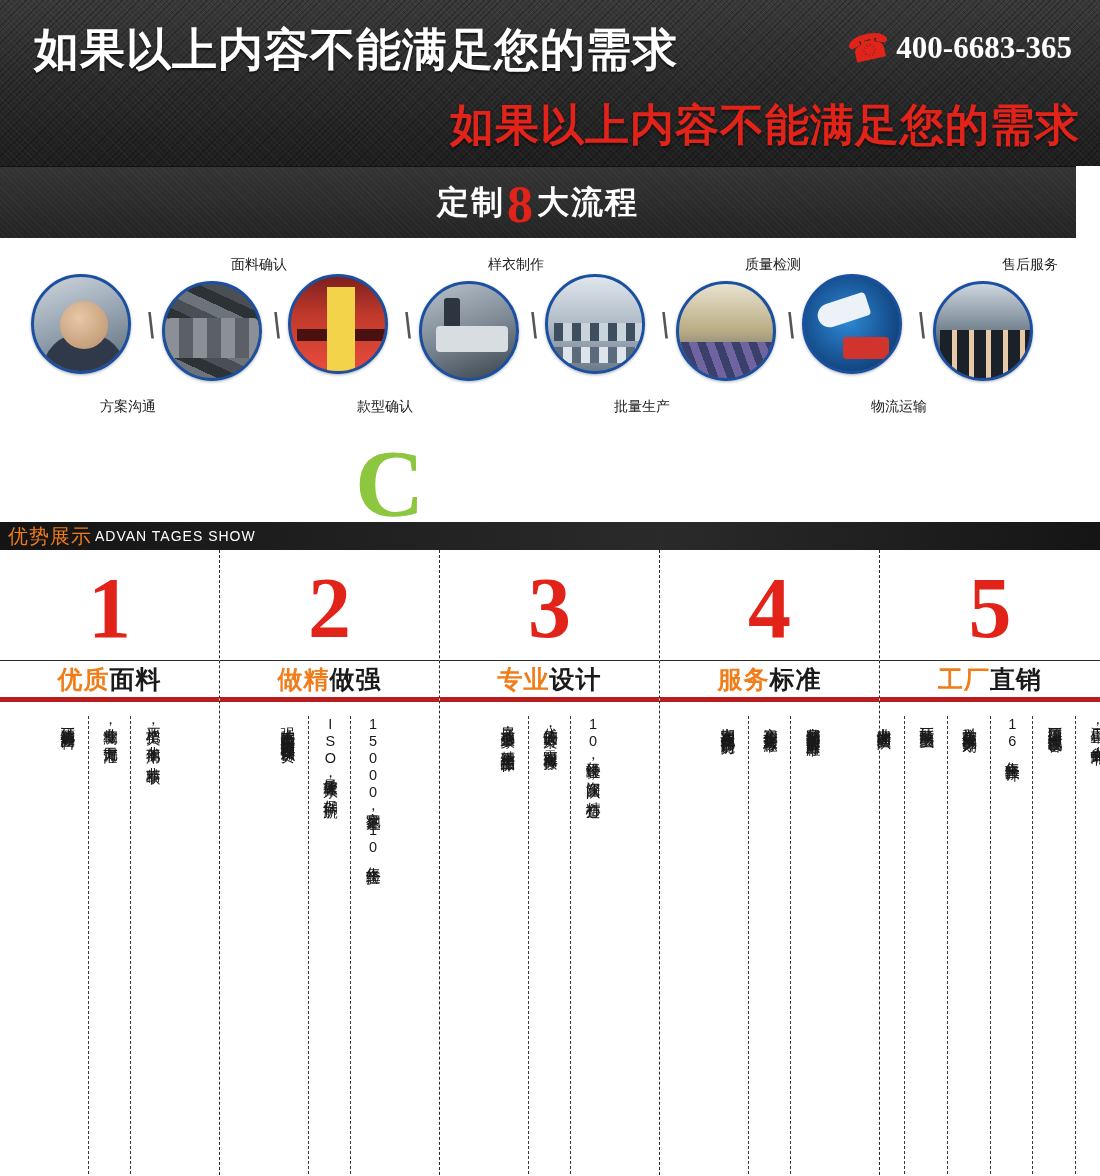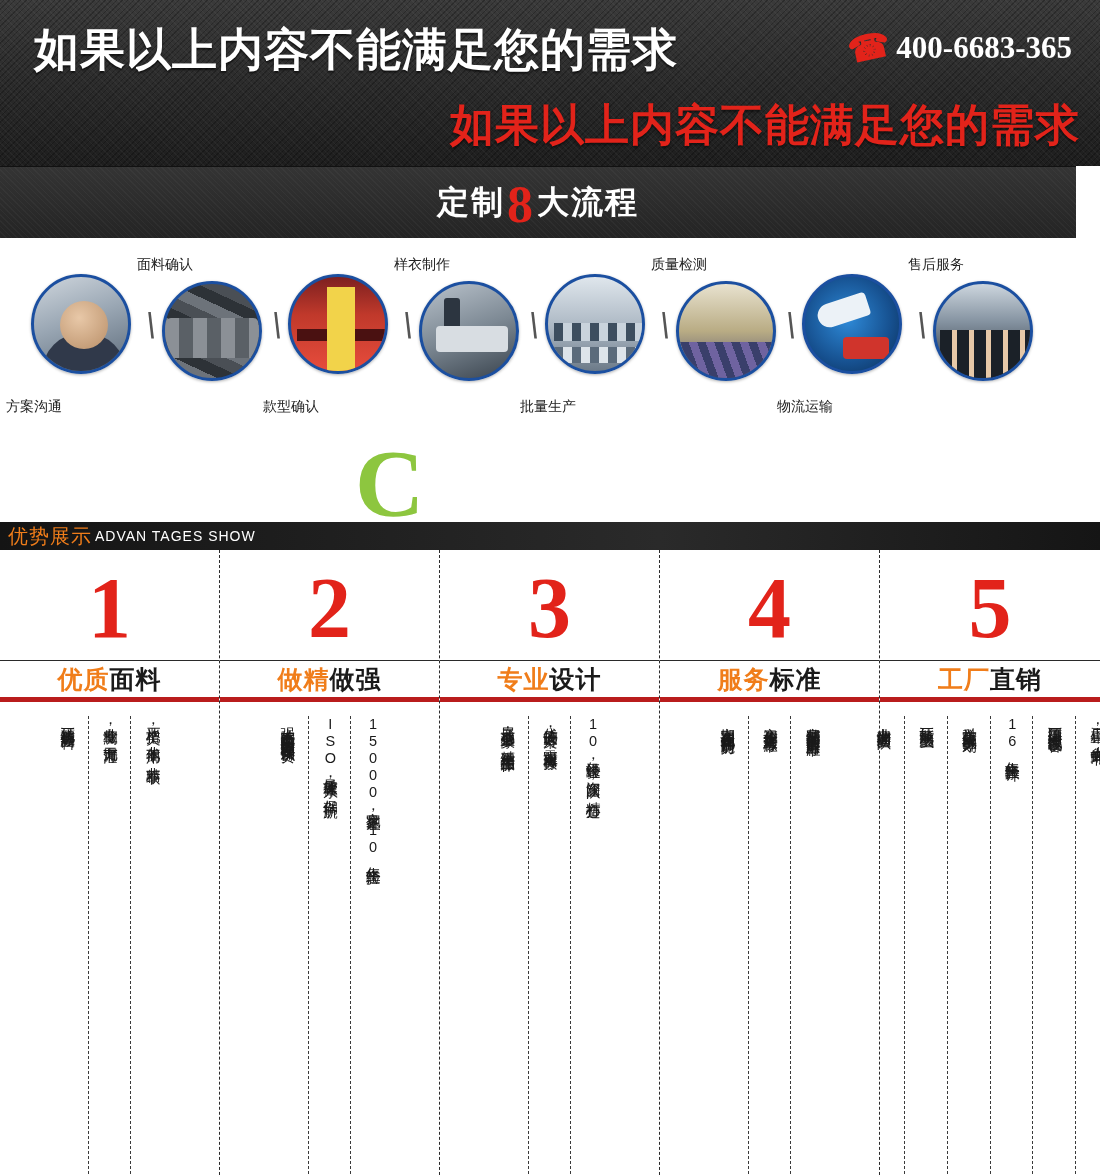--- a/index.html
+++ b/index.html
@@ -97,21 +97,21 @@
   
   .steps {
     width: 1100px;
     height: 198px;
     background: #ffffff;
     position: relative;
   }
   .step {
     position: absolute;
     width: 150px;
-    text-align: left;
+    text-align: right;
   }
   .step .circle {
     width: 100px;
     height: 100px;
     border-radius: 50%;
     border: 3px solid #1b4fa0;
     margin: 0 auto;
     overflow: hidden;
     position: relative;
     box-shadow: 0 1px 3px rgba(0,0,0,0.3);

